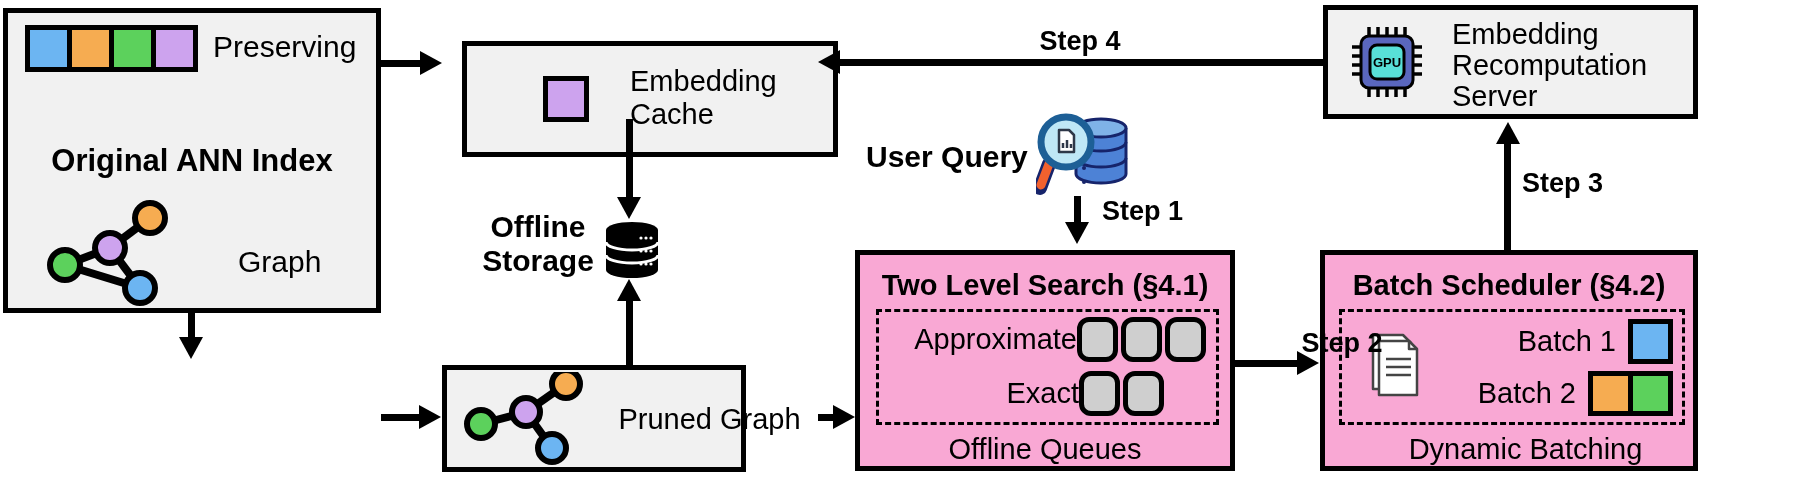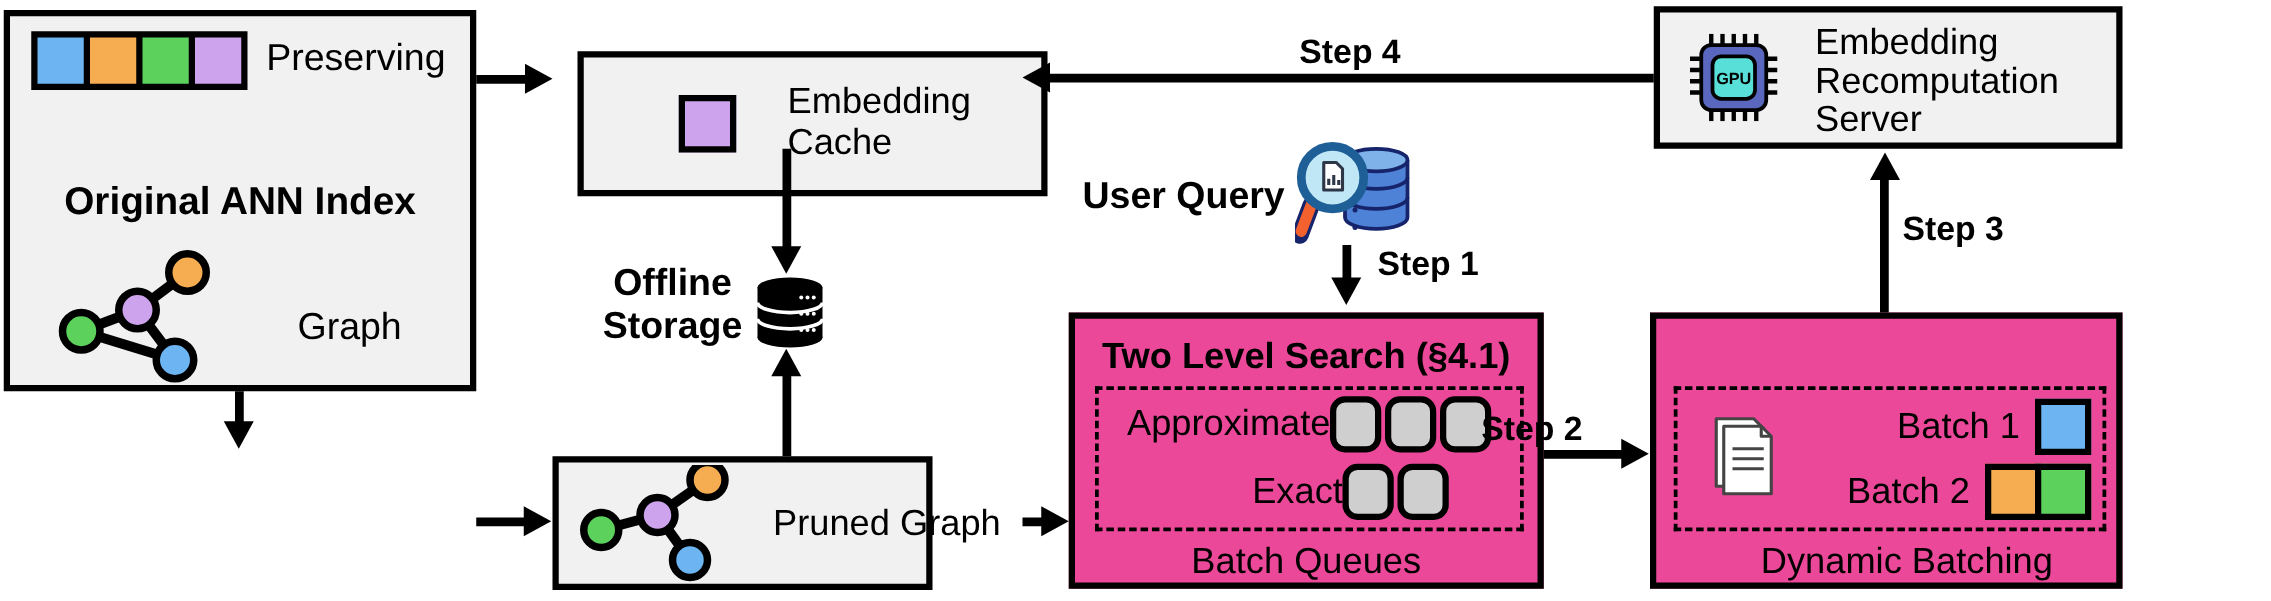--- a/index.html
+++ b/index.html
@@ -1,37 +1,37 @@
 <!DOCTYPE html>
 <html><head>
 <meta charset="utf-8">
 <style>
   html,body{margin:0;padding:0;background:#fff;}
   #canvas{position:relative;width:1817px;height:481px;background:#fff;overflow:hidden;
           font-family:"Liberation Sans",sans-serif;color:#000;}
   .box{position:absolute;border:5px solid #000;box-sizing:border-box;}
   .light{background:#F1F1F1;}
-  .gray{background:#ec4899;}
+  .gray{background:#f9a8d4;}
   .lbl{position:absolute;white-space:nowrap;}
   .b{font-weight:bold;}
   
   .hshaft{position:absolute;height:7px;background:#000;}
   .vshaft{position:absolute;width:7px;background:#000;}
   .head{position:absolute;width:0;height:0;}
   .head-right{border-top:12px solid transparent;border-bottom:12px solid transparent;border-left:22px solid #000;}
   .head-left{border-top:12px solid transparent;border-bottom:12px solid transparent;border-right:22px solid #000;}
   .head-up{border-left:12px solid transparent;border-right:12px solid transparent;border-bottom:22px solid #000;}
   .head-down{border-left:12px solid transparent;border-right:12px solid transparent;border-top:22px solid #000;}
   .steplbl{position:absolute;font-weight:bold;font-size:27px;}
   
   .strip{position:absolute;display:flex;background:#000;padding:5px;gap:5px;}
   .ecell{width:37px;height:37px;}
   
   .dashed{position:absolute;border:3px dashed #000;box-sizing:border-box;}
-  .qrow{display:flex;align-items:center;justify-content:center;height:54px;padding:0 10px;}
+  .qrow{display:flex;align-items:center;justify-content:flex-end;height:54px;padding:0 10px;}
   .queue-squares{display:flex;gap:3px;}
   .qslot{width:41px;height:45px;background:#CFCFCF;border:5px solid #000;border-radius:12px;box-sizing:border-box;}
   .batch-row{display:flex;align-items:center;justify-content:flex-end;gap:12px;height:52px;}
   .batch-squares{display:flex;}
   .batch-squares > div{width:45px;height:45px;border:5px solid #000;box-sizing:border-box;}
   .batch-squares > div + div{margin-left:-5px;}
   .ptile{position:absolute;border:5px solid #000;box-sizing:border-box;}
 </style>
 </head>
 <body>
@@ -117,24 +117,25 @@
           </div>
       </div>
       <div class="qrow">
         <span style="font-size:29px;margin-left:108px;">Exact</span>
         <div class="queue-squares" style="margin-right:42px;">
             <div class="qslot"></div>
             <div class="qslot"></div>
           </div>
       </div>
     </div>
-    <div class="lbl" style="left:0;top:178px;width:370px;text-align:center;font-size:29px;">Batch Queues</div>
+    <div class="lbl" style="left:0;top:178px;width:370px;text-align:center;font-size:29px;">Offline Queues</div>
   </div>
 
   <div class="box gray" style="left:1320px;top:250px;width:378px;height:221px;">
+    <div class="lbl b" style="left:0;top:14px;width:368px;text-align:center;font-size:29px;">Batch Scheduler (§4.2)</div>
     <div class="dashed" style="left:14px;top:54px;width:346px;height:116px;"></div>
     <svg style="position:absolute;left:42px;top:76px;" width="58" height="68" viewBox="0 0 58 68">
       <path d="M6,4 h30 l8,8 v46 h-38 z" fill="#fff" stroke="#444" stroke-width="2.5" stroke-linejoin="round"></path>
       <path d="M12,10 h30 l8,8 v46 h-38 z" fill="#fff" stroke="#444" stroke-width="2.5" stroke-linejoin="round"></path>
       <path d="M42,10 v8 h8" fill="none" stroke="#444" stroke-width="2.5" stroke-linejoin="round"></path>
       <line x1="19" y1="28" x2="44" y2="28" stroke="#444" stroke-width="2.5"></line>
       <line x1="19" y1="36" x2="44" y2="36" stroke="#444" stroke-width="2.5"></line>
       <line x1="19" y1="44" x2="44" y2="44" stroke="#444" stroke-width="2.5"></line>
     </svg>
     <div style="position:absolute;left:110px;top:60px;width:238px;">
@@ -215,21 +216,21 @@
 
   <div class="head head-up" style="left:617px;top:279px;"></div>
   <div class="vshaft" style="left:626px;top:298px;height:67px;"></div>
 
   <div class="vshaft" style="left:1074px;top:196px;height:28px;"></div>
   <div class="head head-down" style="left:1065px;top:222px;"></div>
   <div class="steplbl" style="left:1102px;top:196px;">Step 1</div>
 
   <div class="hshaft" style="left:1235px;top:360px;width:64px;"></div>
   <div class="head head-right" style="left:1297px;top:351px;"></div>
-  <div class="steplbl" style="left:1184px;top:328px;width:82px;text-align:right;">Step 2</div>
+  <div class="steplbl" style="left:1301px;top:328px;width:82px;text-align:center;">Step 2</div>
 
   <div class="head head-up" style="left:1496px;top:122px;"></div>
   <div class="vshaft" style="left:1504px;top:142px;height:108px;"></div>
   <div class="steplbl" style="left:1522px;top:168px;">Step 3</div>
 
   <div class="head head-left" style="left:818px;top:50px;"></div>
   <div class="hshaft" style="left:838px;top:59px;width:485px;"></div>
   <div class="steplbl" style="left:1000px;top:26px;width:160px;text-align:center;">Step 4</div>
 
 </div>

